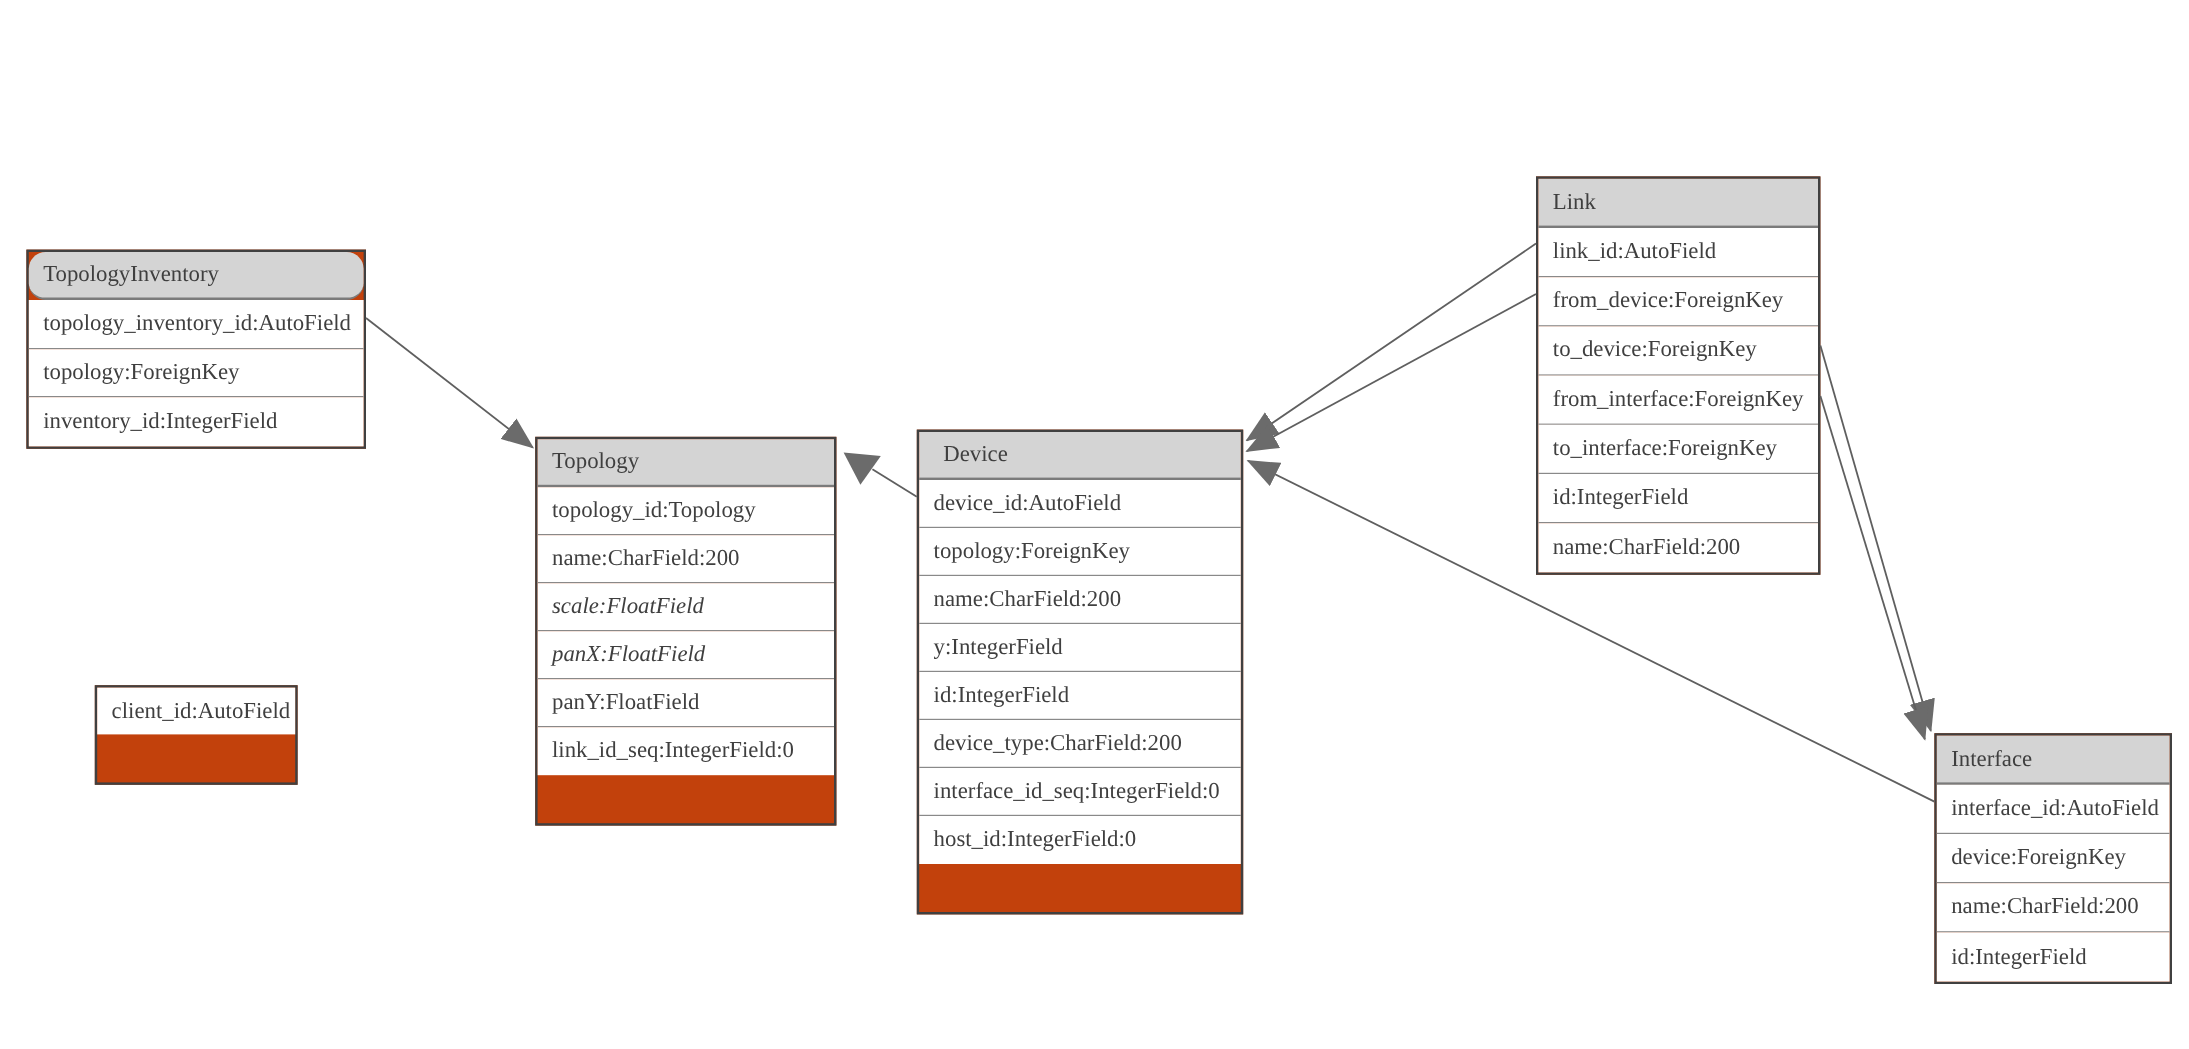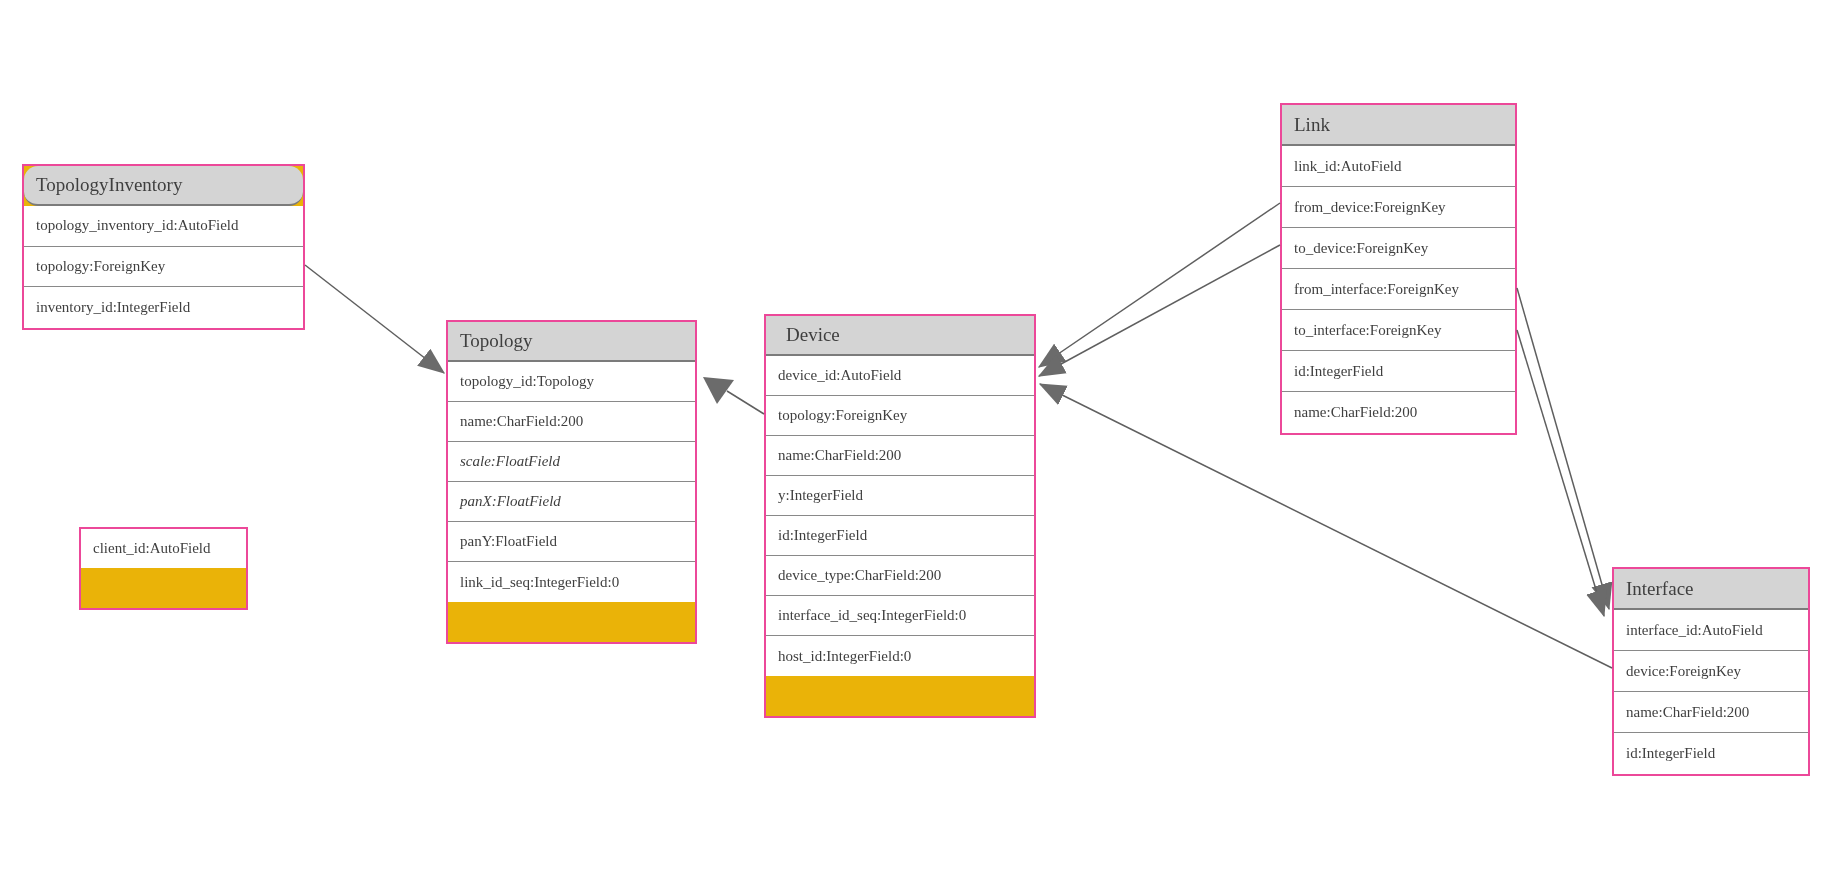--- a/index.html
+++ b/index.html
@@ -14,44 +14,45 @@
   #edge-layer {
     position: absolute;
     left: 0; top: 0;
     width: 1824px; height: 874px;
     pointer-events: none;
     z-index: 2;
   }
   #entity-layer { position: absolute; left: 0; top: 0; z-index: 1; }
   .entity {
     position: absolute;
-    background: #eab308;
-    border: 2px solid #ec4899;
+    background: #c2410c;
+    border: 2px solid #404040;
     box-sizing: border-box;
+    margin-top: 44px;
   }
   .entity-header {
     display: flex;
     align-items: center;
     padding: 0 12px;
     box-sizing: border-box;
     background: #d4d4d4;
     border-bottom: 2px solid #7b7b7b;
     color: #3f3f3f;
     font-size: 19px;
     white-space: nowrap;
     overflow: hidden;
   }
   .entity-row {
     display: flex;
     align-items: center;
     padding: 0 12px;
     box-sizing: border-box;
     border-bottom: 1.5px solid #898989;
     color: #3f3f3f;
-    font-size: 15px;
+    font-size: 19px;
     white-space: nowrap;
     overflow: hidden;
     background: #ffffff;
     text-align: center;
   }
   .entity-row:last-child { border-bottom: none; }
 </style>
 </head>
 <body>
 

